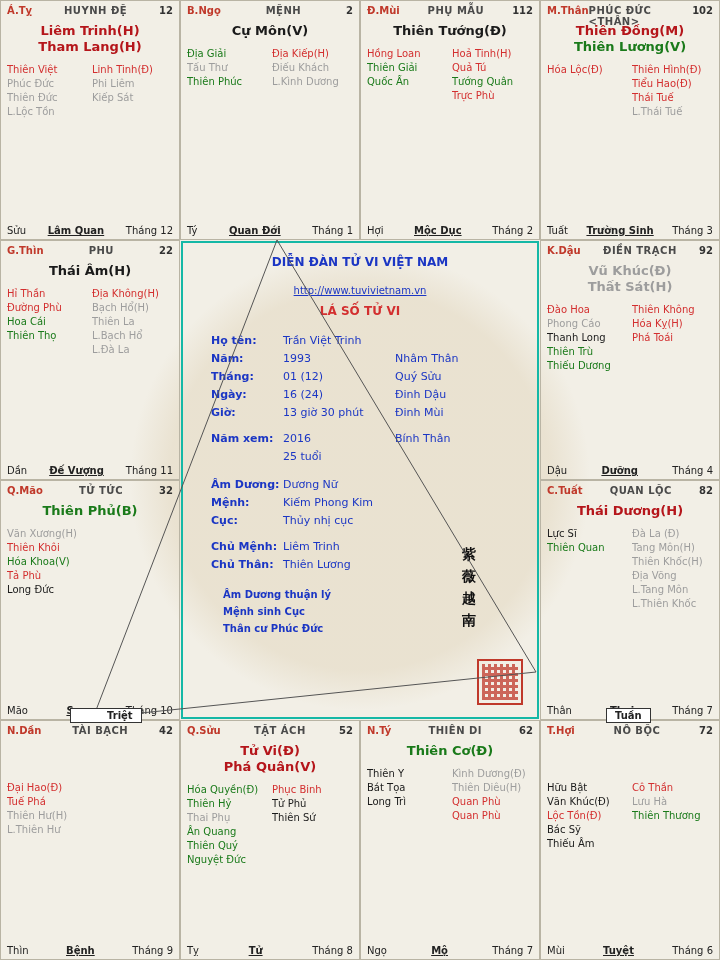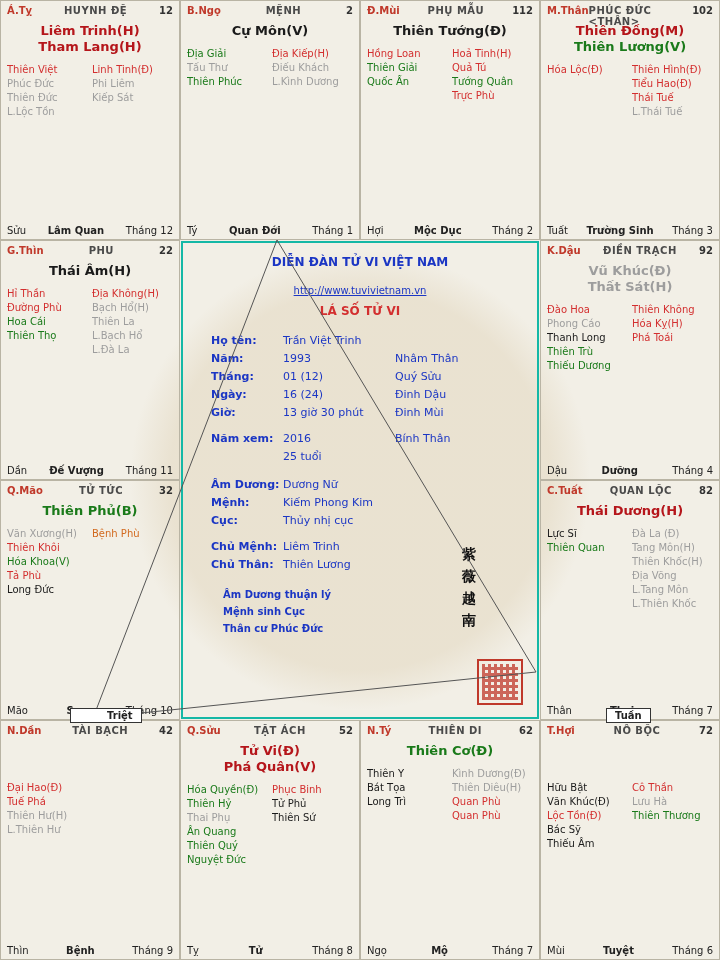--- a/index.html
+++ b/index.html
@@ -45,21 +45,21 @@
   }
   .col{flex:1;min-width:0;line-height:14px;font-size:10px;}
   .col div{white-space:nowrap;overflow:hidden;}
   .foot{
     position:absolute;left:0;bottom:3px;width:100%;
     display:flex;justify-content:space-between;
     padding:0 6px;box-sizing:border-box;
     font-size:10px;
   }
   .foot .f1{font-weight:normal;color:#222;}
-  .foot .f2{font-weight:bold;color:#222;}
+  .foot .f2{font-weight:bold;color:#222;text-decoration:underline;}
   .foot .f3{color:#222;}
   
   .c-red{color:#d32f2f;}
   .c-dred{color:#b5161b;}
   .c-green{color:#1a7a1a;}
   .c-grey{color:#9d9d9d;}
   .c-black{color:#1a1a1a;}
   .c-orange{color:#d2691e;}
   
   .center{
@@ -318,23 +318,20 @@
       <div class="c-green">Thiên Phủ(B)</div>
     </div>
     <div class="cols">
       <div class="col">
         <div class="c-grey">Văn Xương(H)</div>
         <div class="c-red">Thiên Khôi</div>
         <div class="c-green">Hóa Khoa(V)</div>
         <div class="c-red">Tả Phù</div>
         <div class="c-black">Long Đức</div>
       </div>
-      <div class="col">
-        <div class="c-orange">Bệnh Phù</div>
-      </div>
     </div>
     <div class="foot">
       <span class="f1">Mão</span>
       <span class="f2">Suy</span>
       <span class="f3">Tháng 10</span>
     </div>
   </div>
 
   <div class="cell" style="border:none"></div>
   <div class="cell" style="border:none"></div>

